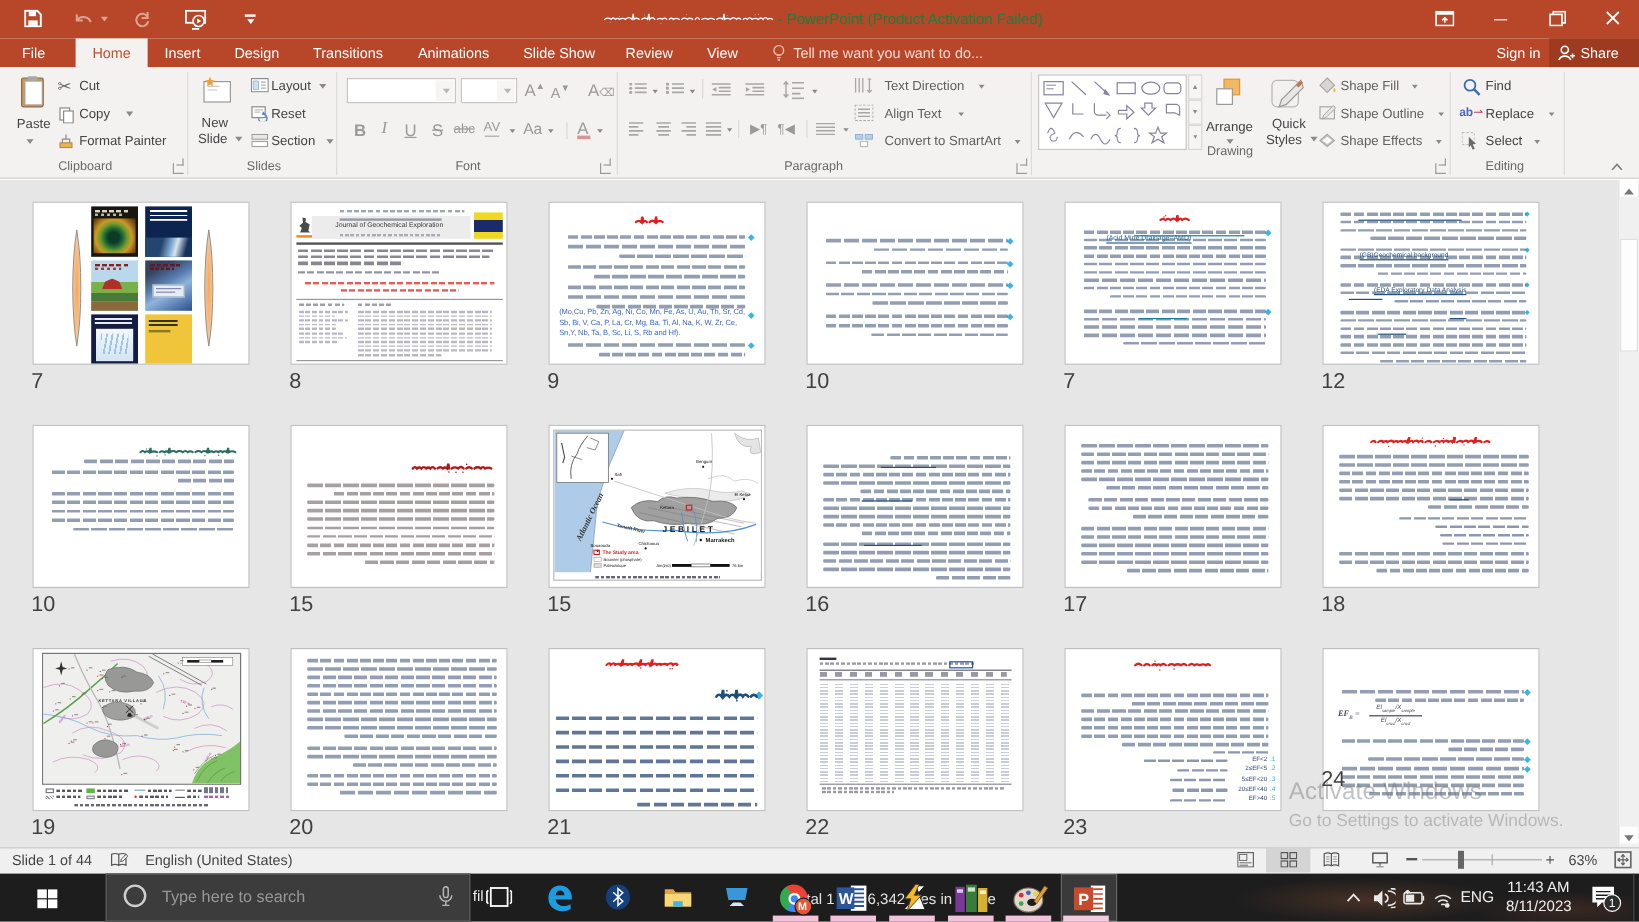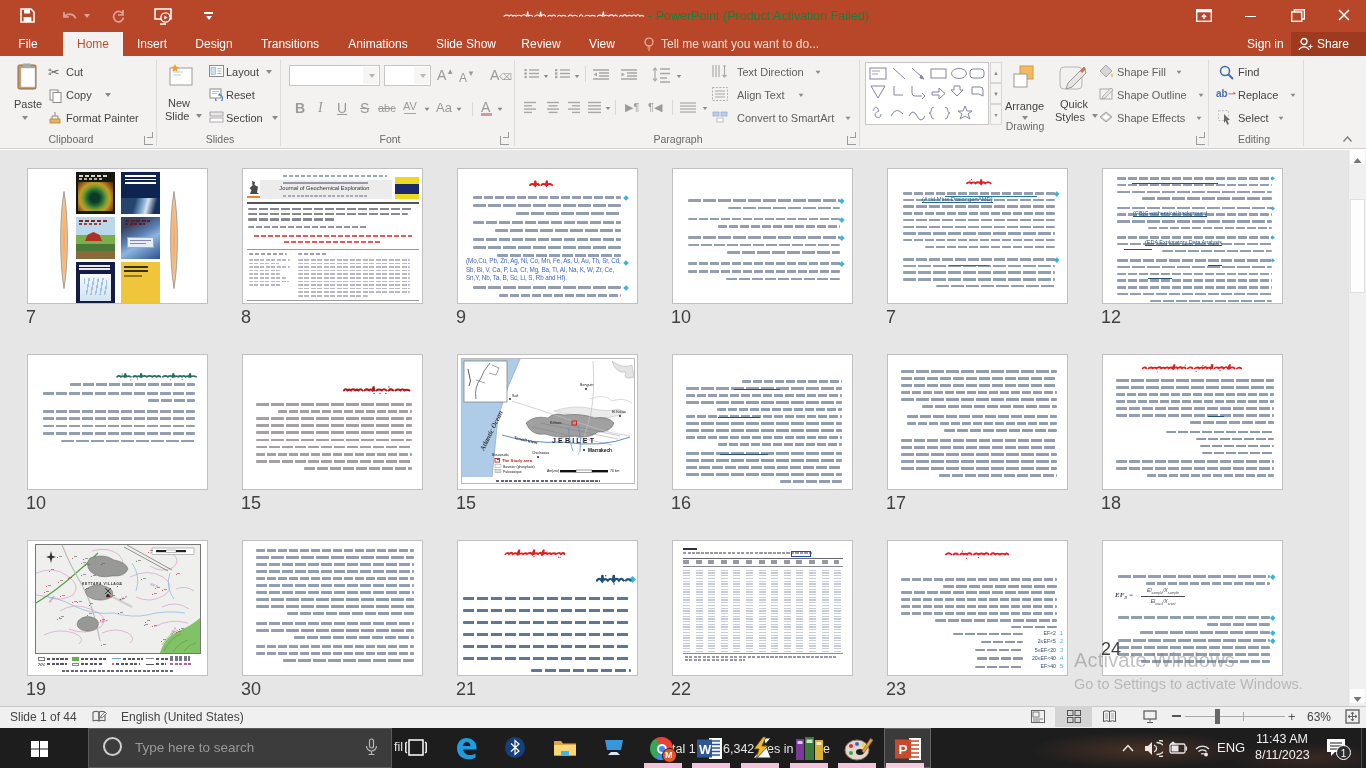--- a/index.html
+++ b/index.html
@@ -876,21 +876,21 @@
     <i class="ln" style="right:8px;top:57.0px;width:158px;height:2.5px;opacity:0.66;background:repeating-linear-gradient(90deg,#5c6c8a 0 13px,transparent 13px 15px)"></i>
     <i class="ln" style="right:8px;top:64.0px;width:158px;height:2.5px;opacity:0.66;background:repeating-linear-gradient(90deg,#5c6c8a 0 13px,transparent 13px 15px)"></i>
     <i class="ln" style="right:8px;top:71.0px;width:127px;height:2.5px;opacity:0.66;background:repeating-linear-gradient(90deg,#5c6c8a 0 11px,transparent 11px 13px)"></i>
     <i class="ln" style="right:8px;top:81.0px;width:158px;height:2.5px;opacity:0.66;background:repeating-linear-gradient(90deg,#5c6c8a 0 11px,transparent 11px 13px)"></i>
     <i class="ln" style="right:8px;top:88.0px;width:158px;height:2.5px;opacity:0.66;background:repeating-linear-gradient(90deg,#5c6c8a 0 13px,transparent 13px 15px)"></i>
     <i class="ln" style="right:8px;top:95.0px;width:120px;height:2.5px;opacity:0.66;background:repeating-linear-gradient(90deg,#5c6c8a 0 11px,transparent 11px 13px)"></i>
     <i class="ln" style="right:8px;top:104.0px;width:158px;height:2.5px;opacity:0.66;background:repeating-linear-gradient(90deg,#5c6c8a 0 9px,transparent 9px 11px)"></i>
     <i class="ln" style="right:8px;top:111.0px;width:158px;height:2.5px;opacity:0.66;background:repeating-linear-gradient(90deg,#5c6c8a 0 9px,transparent 9px 11px)"></i>
     <i class="ln" style="right:8px;top:118.0px;width:131px;height:2.5px;opacity:0.66;background:repeating-linear-gradient(90deg,#5c6c8a 0 13px,transparent 13px 15px)"></i>
   </div>
-<div class="num" style="left:241px;top:679px">30</div>
+<div class="num" style="left:241px;top:679px">20</div>
 <div class="sl" style="left:457px;top:540px">
     <div class="abs" style="left:48px;top:7px">
       <svg width="62" height="9" viewBox="0 0 62 9" style="position:absolute;overflow:visible;opacity:1.0">
         <g transform="skewX(-14)">
           <path d="M1.0,6.1 q1.8,-2.4 3.6,0 q1.8,-2.6 3.7,0 q2.2,-1.8 4.4,0 l1,-4.5 l0.6,4.5 q2.3,-1.5 4.5,0 q1.9,-1.5 3.7,0 q2.6,-2.3 5.2,0 l1,-4.5 l0.6,4.5 q2.2,-1.6 4.3,0 q1.8,-2.6 3.6,0 l1,-4.5 l0.6,4.5 q2.1,-2.2 4.2,0 q1.8,-1.5 3.6,0 q2.5,-1.7 5.0,0 q2.5,-2.5 4.9,0 q1.7,-2.1 3.5,0" fill="none" stroke="#e02020" stroke-width="1.9" stroke-linecap="round" fill-rule="evenodd"></path>
           <circle cx="54.7" cy="9.2" r="0.63" fill="#e02020"></circle>
           <circle cx="56.5" cy="9.3" r="0.63" fill="#e02020"></circle>
           <circle cx="30.1" cy="8.7" r="0.63" fill="#e02020"></circle>
         </g>
       </svg>

